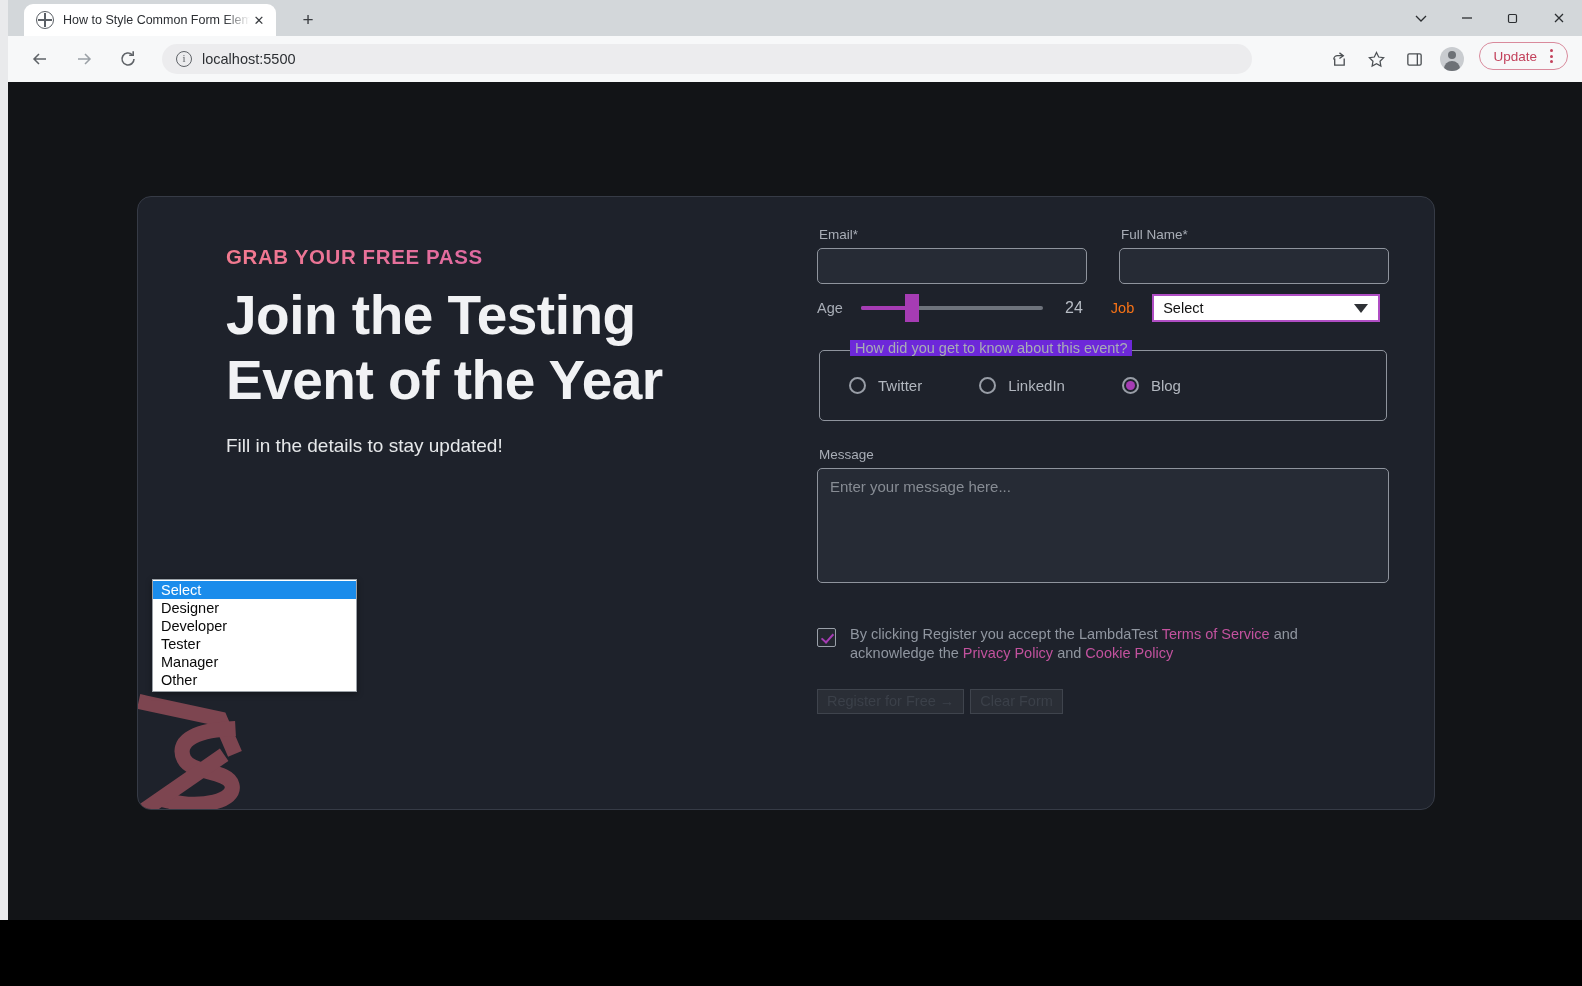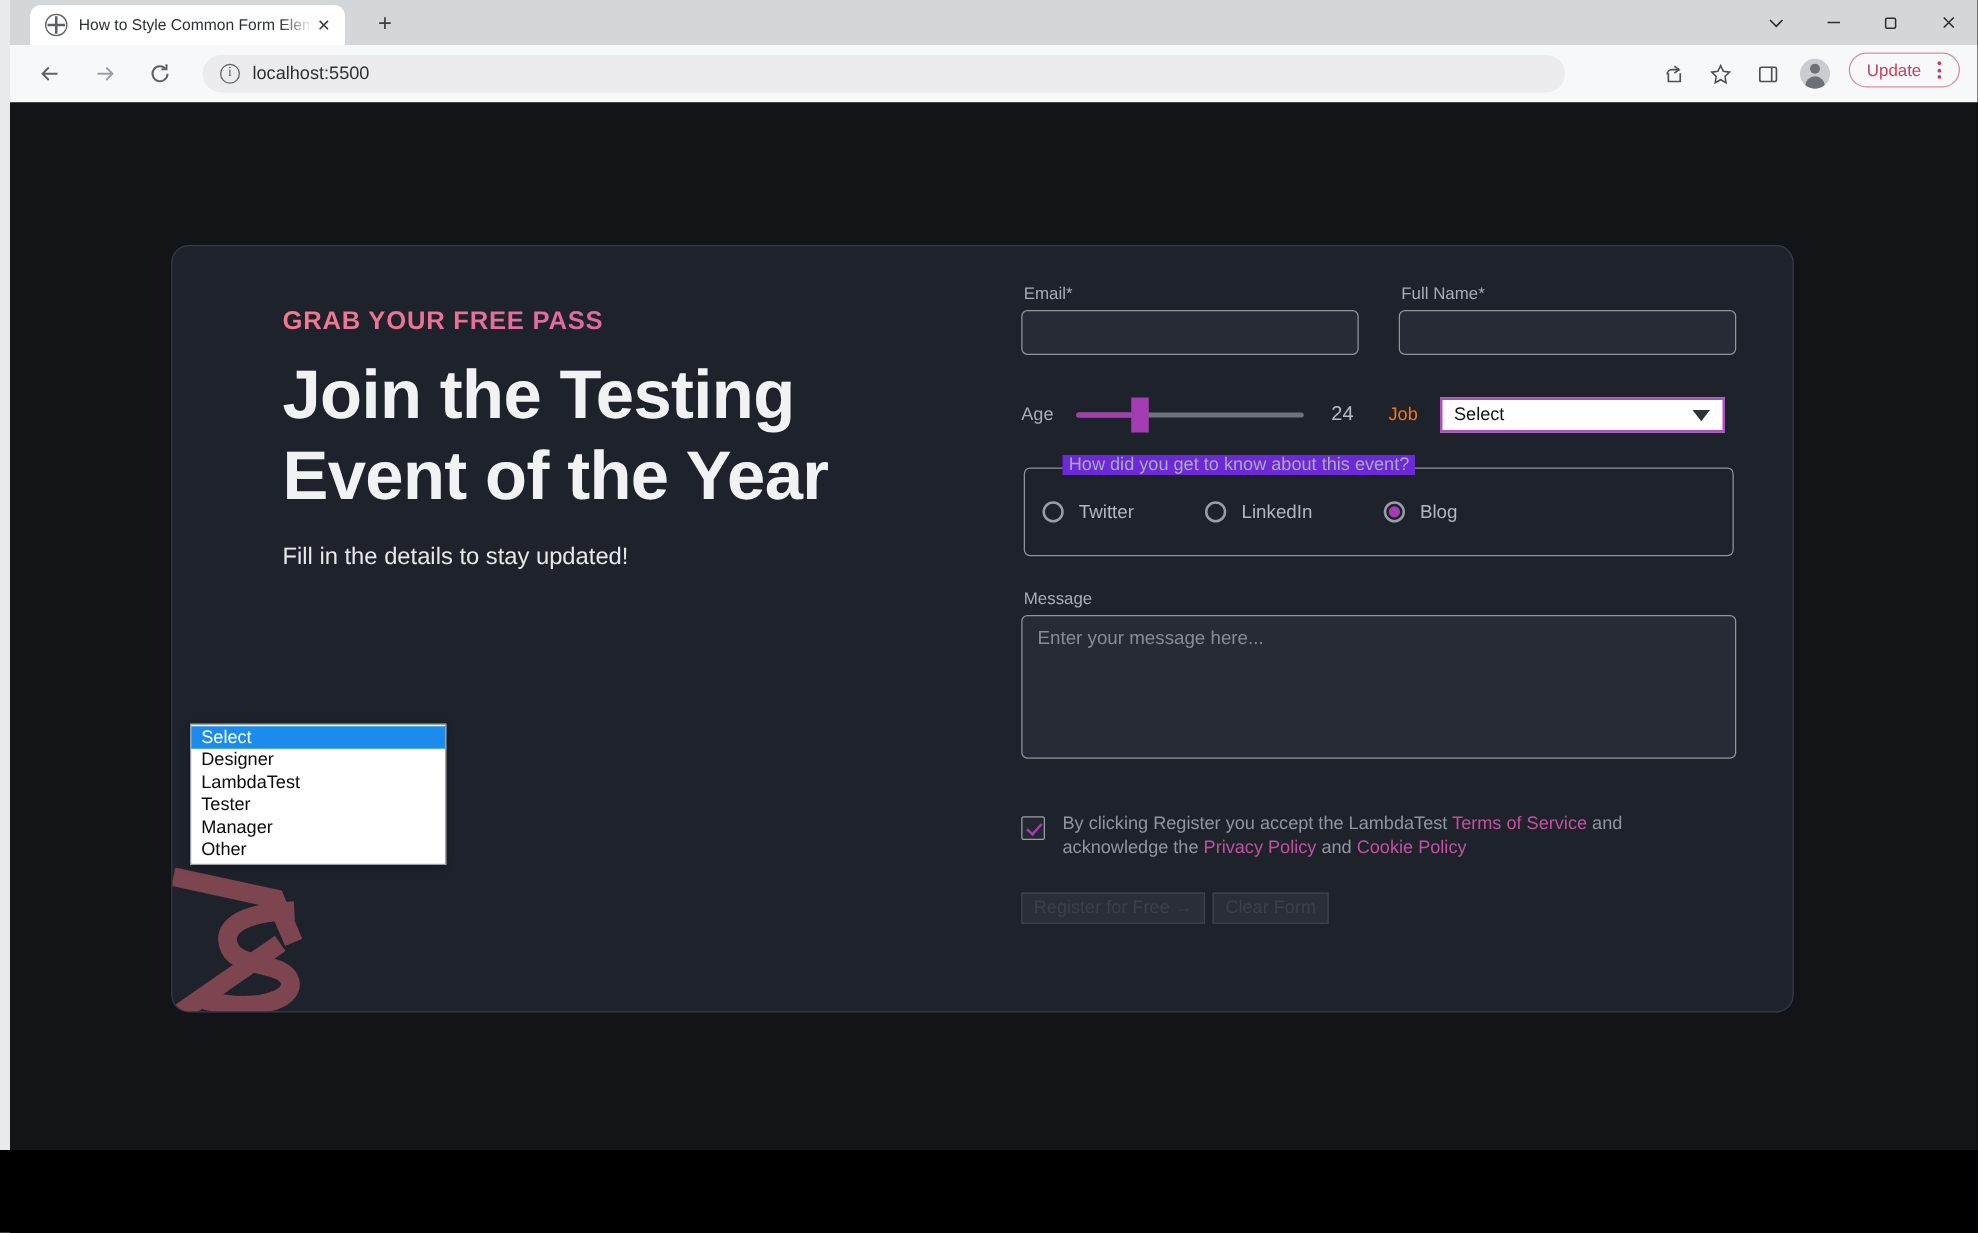--- a/index.html
+++ b/index.html
@@ -198,21 +198,21 @@
     border: 1.5px solid #8f949d;
     border-radius: 5px;
     color: #e8eaed; font-size: 14px;
     padding: 0 10px;
     outline: none;
     font-family: "Liberation Sans", sans-serif;
   }
 
   .age-row {
     display: flex; align-items: center;
-    margin-top: 34px; gap: 0;
+    margin-top: 10px; gap: 0;
   }
   .inline-label { font-size: 14.5px; color: #a8adb6; }
   .slider-wrap {
     position: relative; width: 182px; height: 22px;
     margin-left: 18px; margin-right: 14px;
   }
   .slider-track {
     position: absolute; left: 0; top: 9px;
     width: 182px; height: 4px; border-radius: 2px;
     background: #6e737c;
@@ -273,21 +273,21 @@
     padding: 0;
   }
   .legend {
     position: absolute; left: 30px; top: -11px;
     background: #6d28d9;
     padding: 0 5px;
     font-size: 14.5px; color: #a8adb6;
     white-space: nowrap;
   }
   .radio-row {
-    position: absolute; left: 14px; top: 26px;
+    position: absolute; left: 29px; top: 26px;
     display: flex; align-items: center; gap: 0;
   }
   .radio-item { display: flex; align-items: center; margin-right: 57px; }
   .radio-dot {
     width: 17px; height: 17px; border-radius: 50%;
     border: 2px solid #989da6;
     margin-right: 12px;
     position: relative; flex: 0 0 17px;
   }
   .radio-dot.on::after {
@@ -527,21 +527,21 @@
         <div class="buttons">
           <button class="btn">Register for Free →</button>
           <button class="btn">Clear Form</button>
         </div>
 
       </div>
 
       <div class="select-popup">
         <div class="opt selected">Select</div>
         <div class="opt">Designer</div>
-        <div class="opt">LambdaTest</div>
+        <div class="opt">Developer</div>
         <div class="opt">Tester</div>
         <div class="opt">Manager</div>
         <div class="opt">Other</div>
       </div>
 
     </div>
   </div>
 
   <div class="bottom-black"></div>
 </div>

